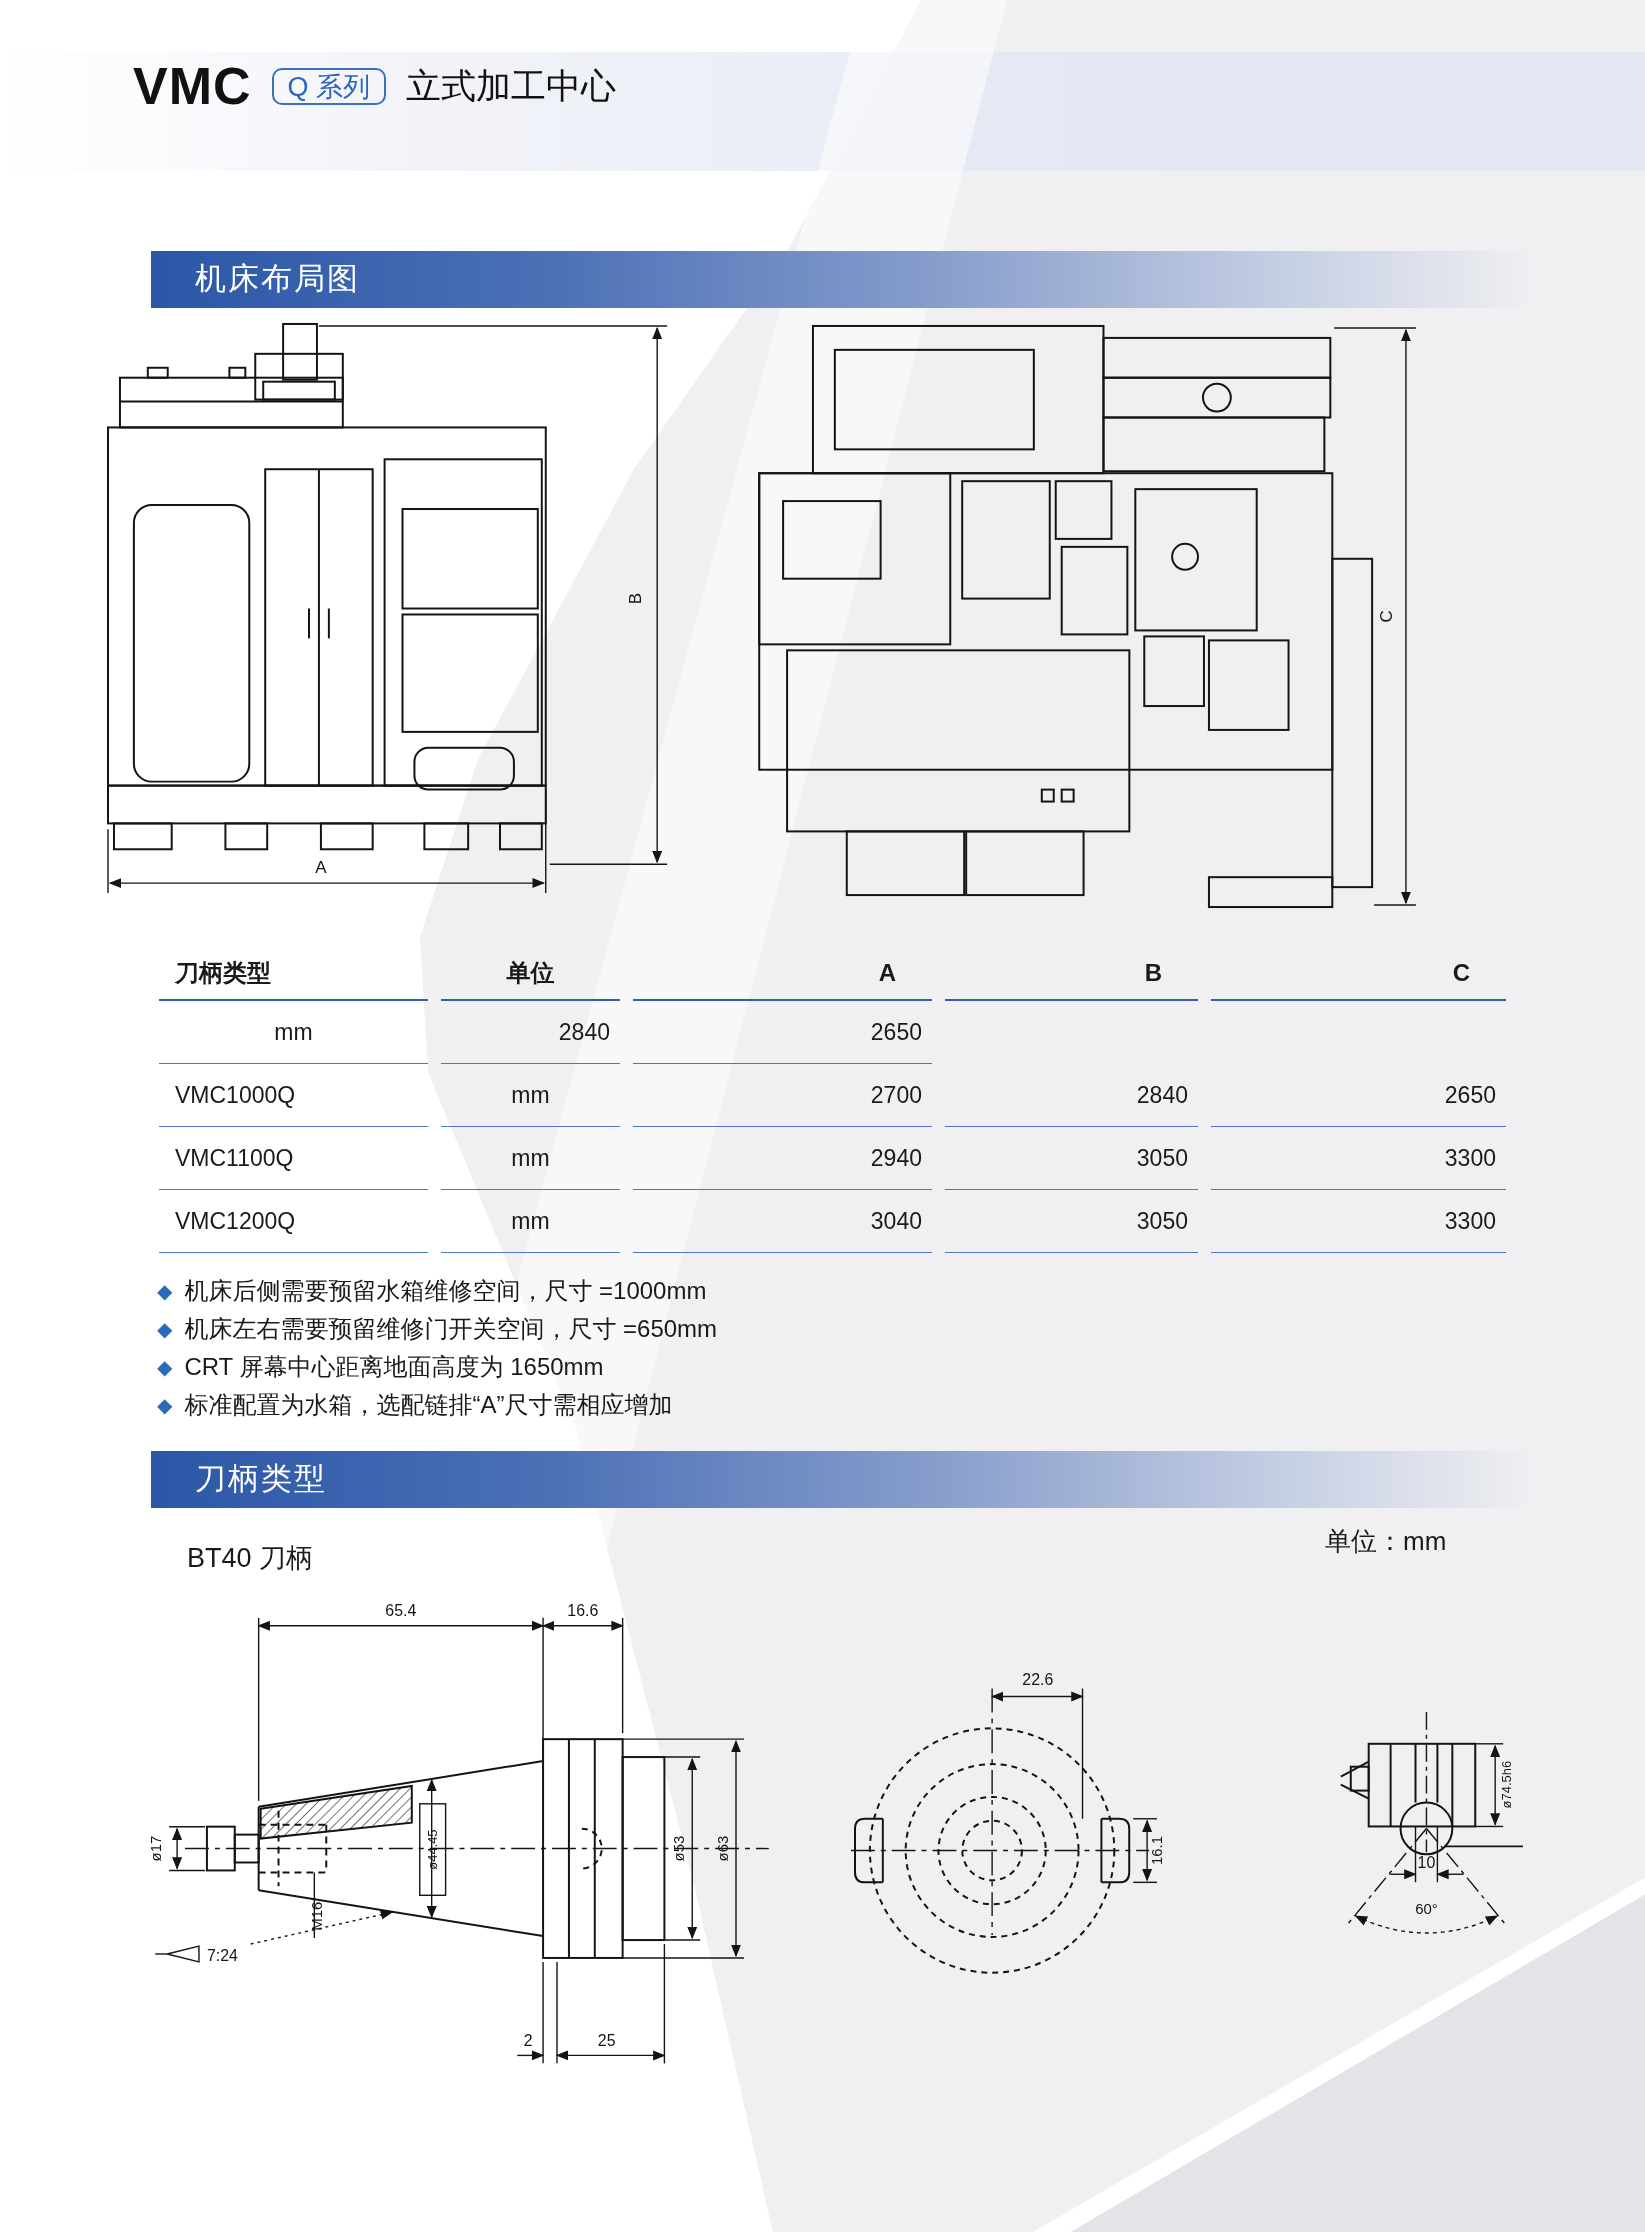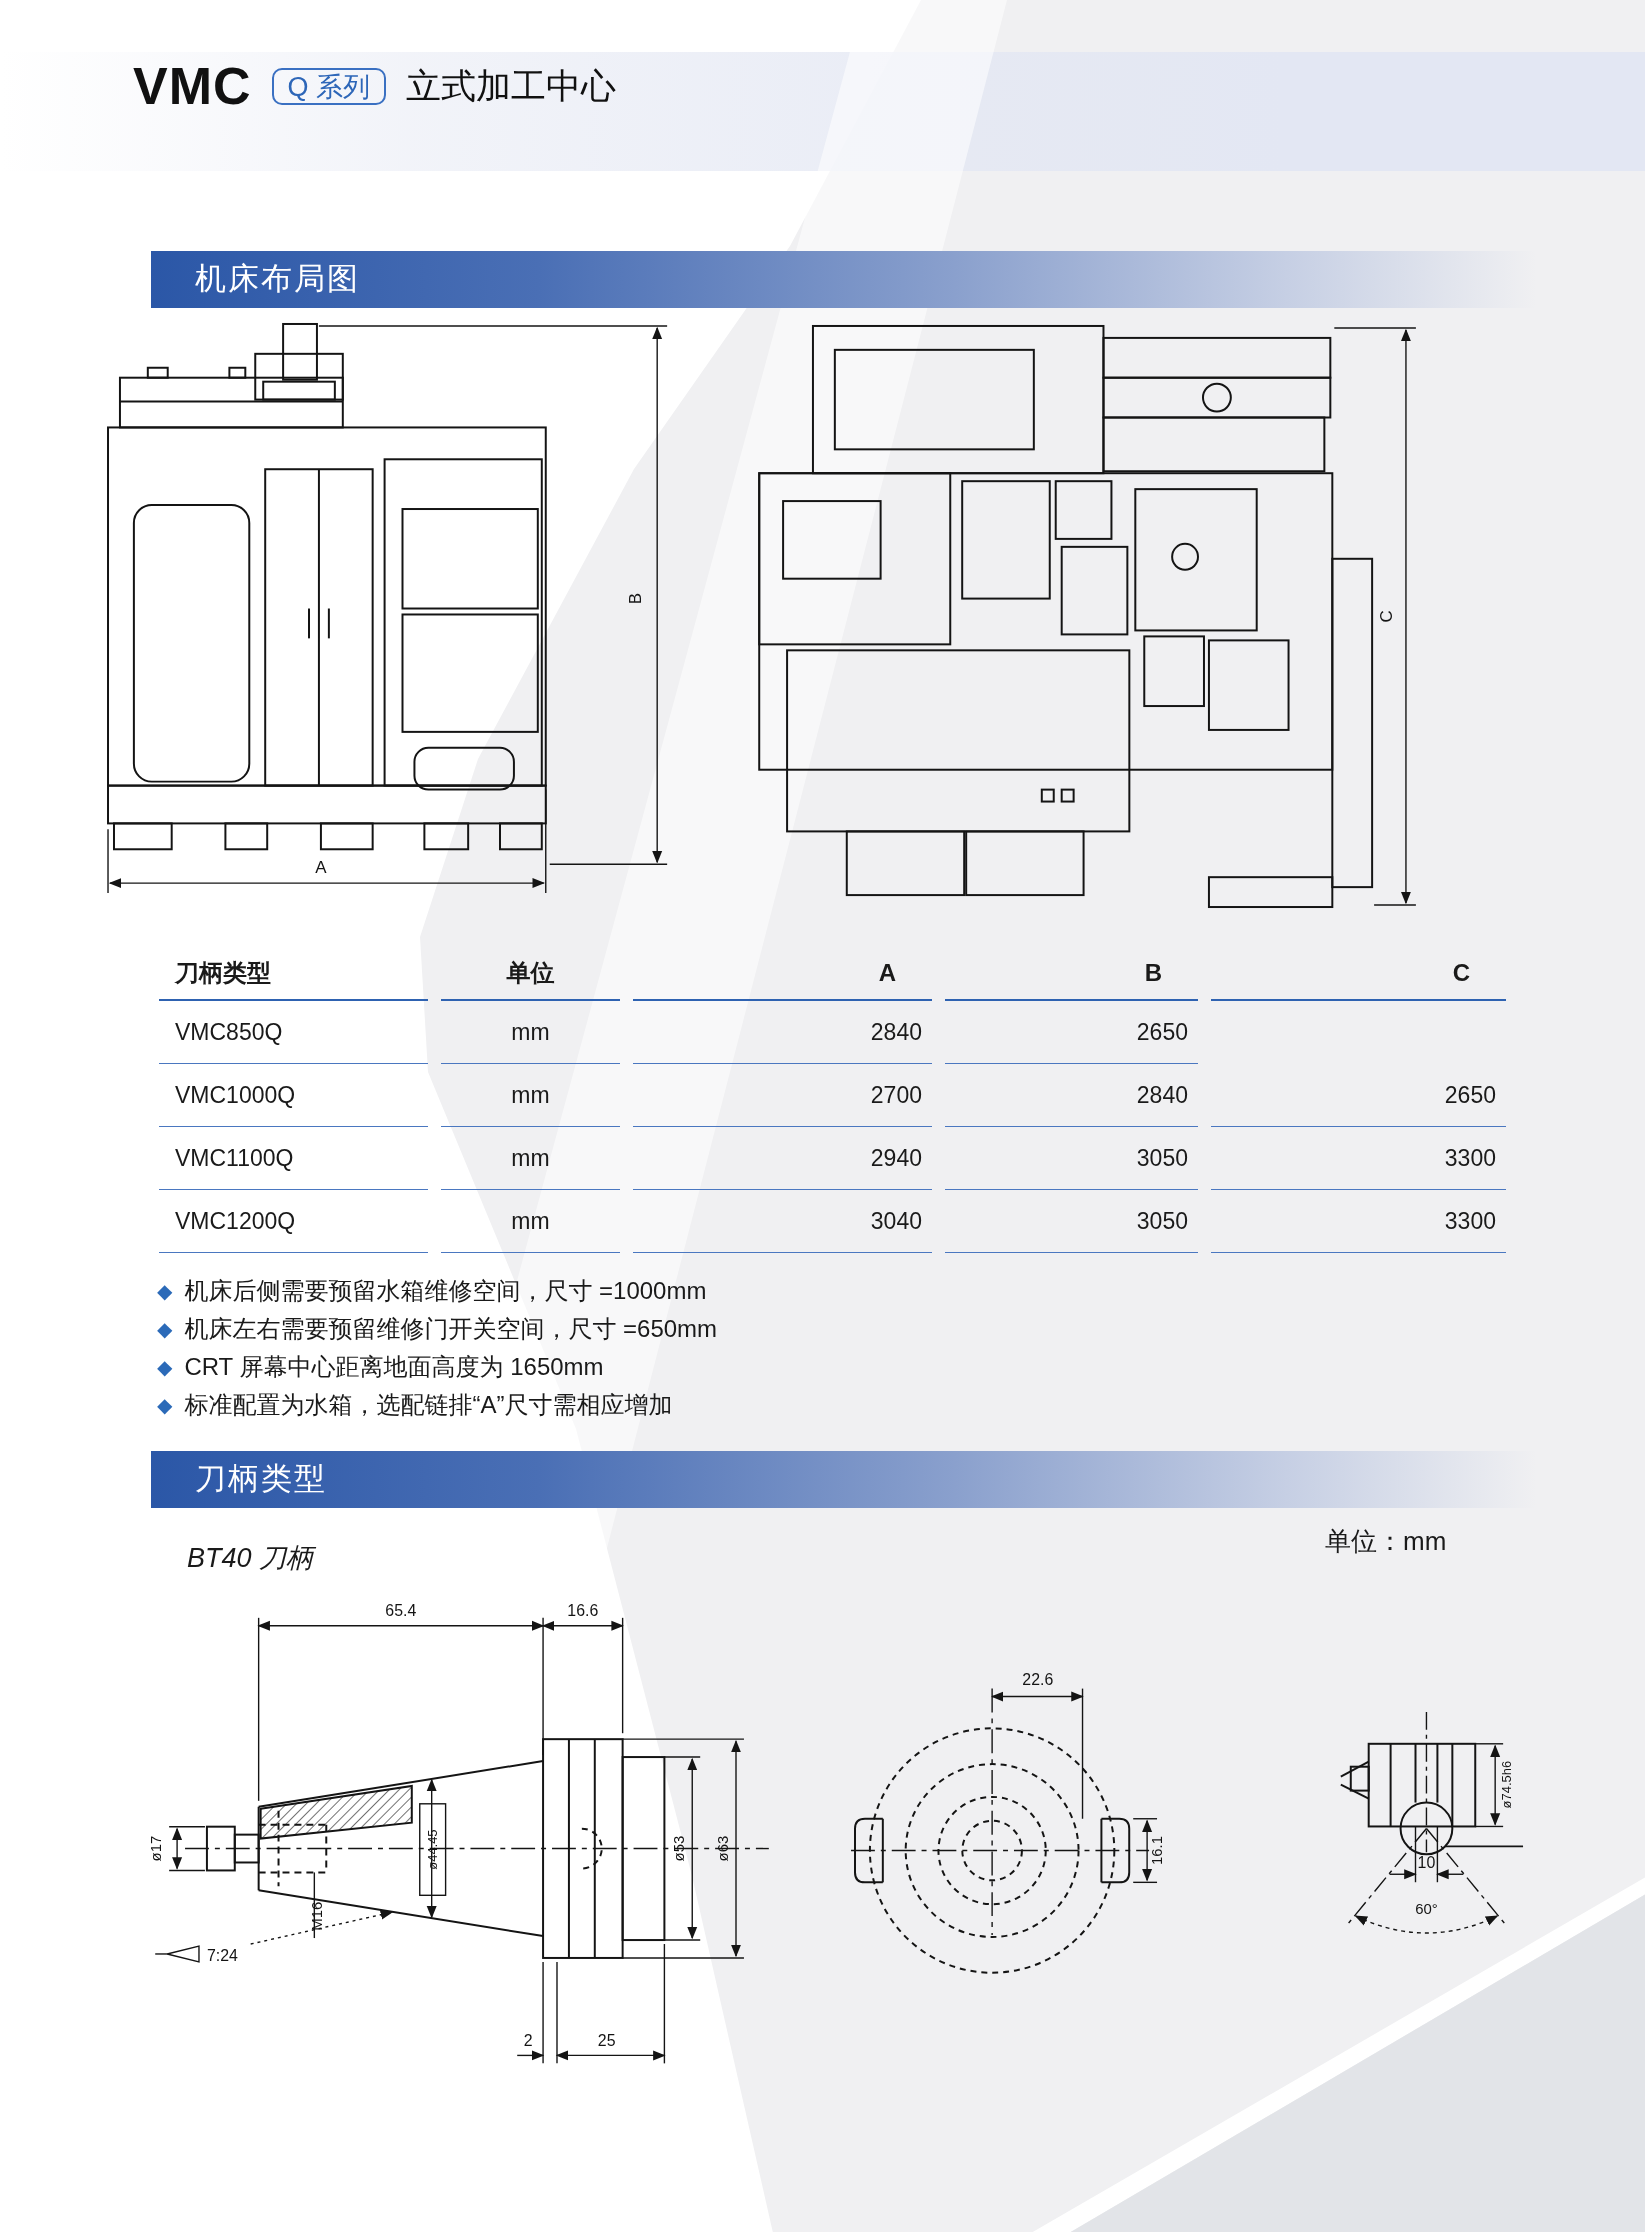--- a/index.html
+++ b/index.html
@@ -41,21 +41,21 @@
   .t-body .cell{line-height:62px;font-size:23px;border-bottom:1px solid #4a77c0;}
   .c-model{text-align:left;padding-left:16px;}
   .c-unit{text-align:center;}
   .c-num{text-align:right;padding-right:10px;}
   .c-numh{text-align:right;padding-right:36px;}
   
   .notes{position:absolute;left:157px;top:1272px;}
   .note{display:flex;align-items:center;height:38px;font-size:24px;}
   .note .bullet{color:#2b6ab8;font-size:20px;margin-right:12px;}
   
-  .holder-label{position:absolute;left:187px;top:1540px;font-size:27px;font-style:italic;}
+  .holder-label{position:absolute;left:187px;top:1540px;font-size:27px;}
   .unit-note{position:absolute;left:1325px;top:1524px;font-size:26px;}
 </style>
 </head>
 <body>
 
 <div class="page">
 
   <div class="bg-swoosh"></div>
   <div class="bg-band"></div>
   <div class="bg-fold"></div>
@@ -160,21 +160,20 @@
 
   <div class="spec-table">
     <div class="t-row t-head">
       <div class="cell c-model">刀柄类型</div>
       <div class="cell c-unit">单位</div>
       <div class="cell c-numh">A</div>
       <div class="cell c-numh">B</div>
       <div class="cell c-numh">C</div>
     </div>
     <div class="t-row t-body">
-      <div class="cell c-model">VMC850Q</div>
       <div class="cell c-unit">mm</div>
       <div class="cell c-num">2840</div>
       <div class="cell c-num">2650</div>
     </div>
     <div class="t-row t-body">
       <div class="cell c-model">VMC1000Q</div>
       <div class="cell c-unit">mm</div>
       <div class="cell c-num">2700</div>
       <div class="cell c-num">2840</div>
       <div class="cell c-num">2650</div>

